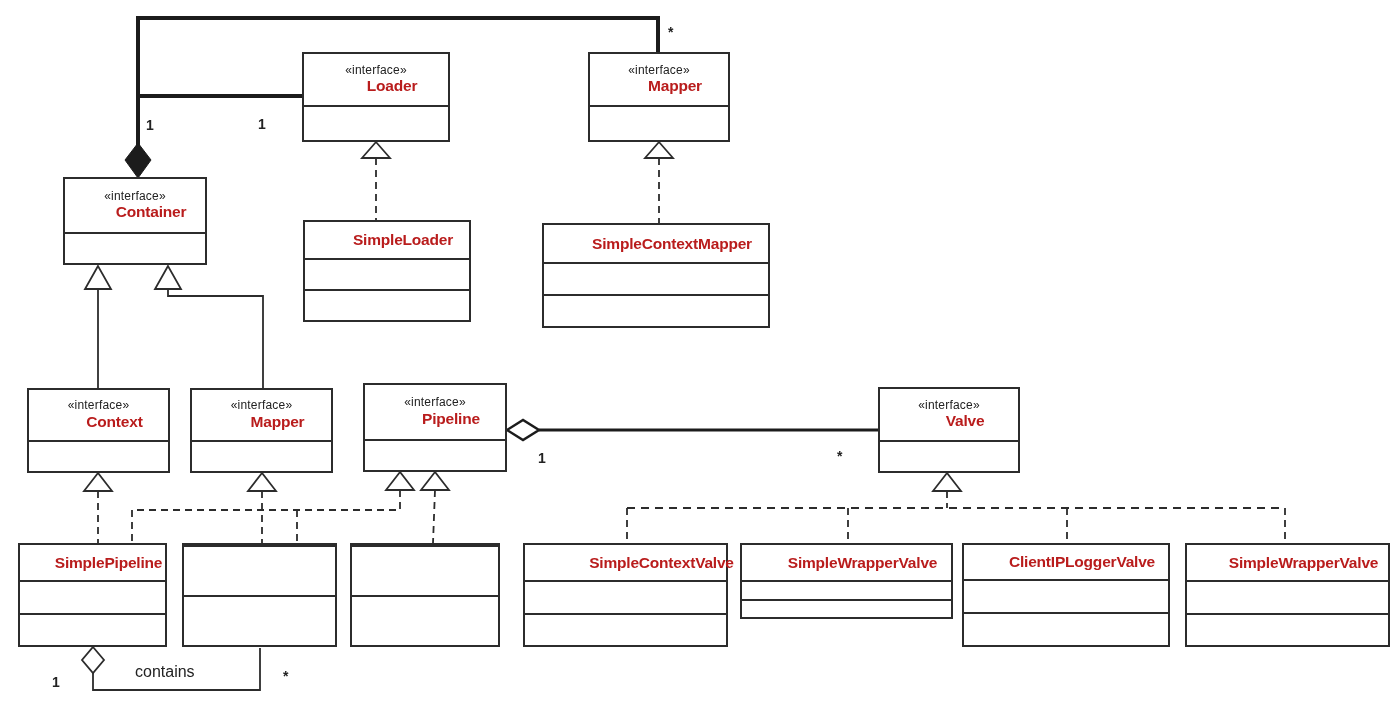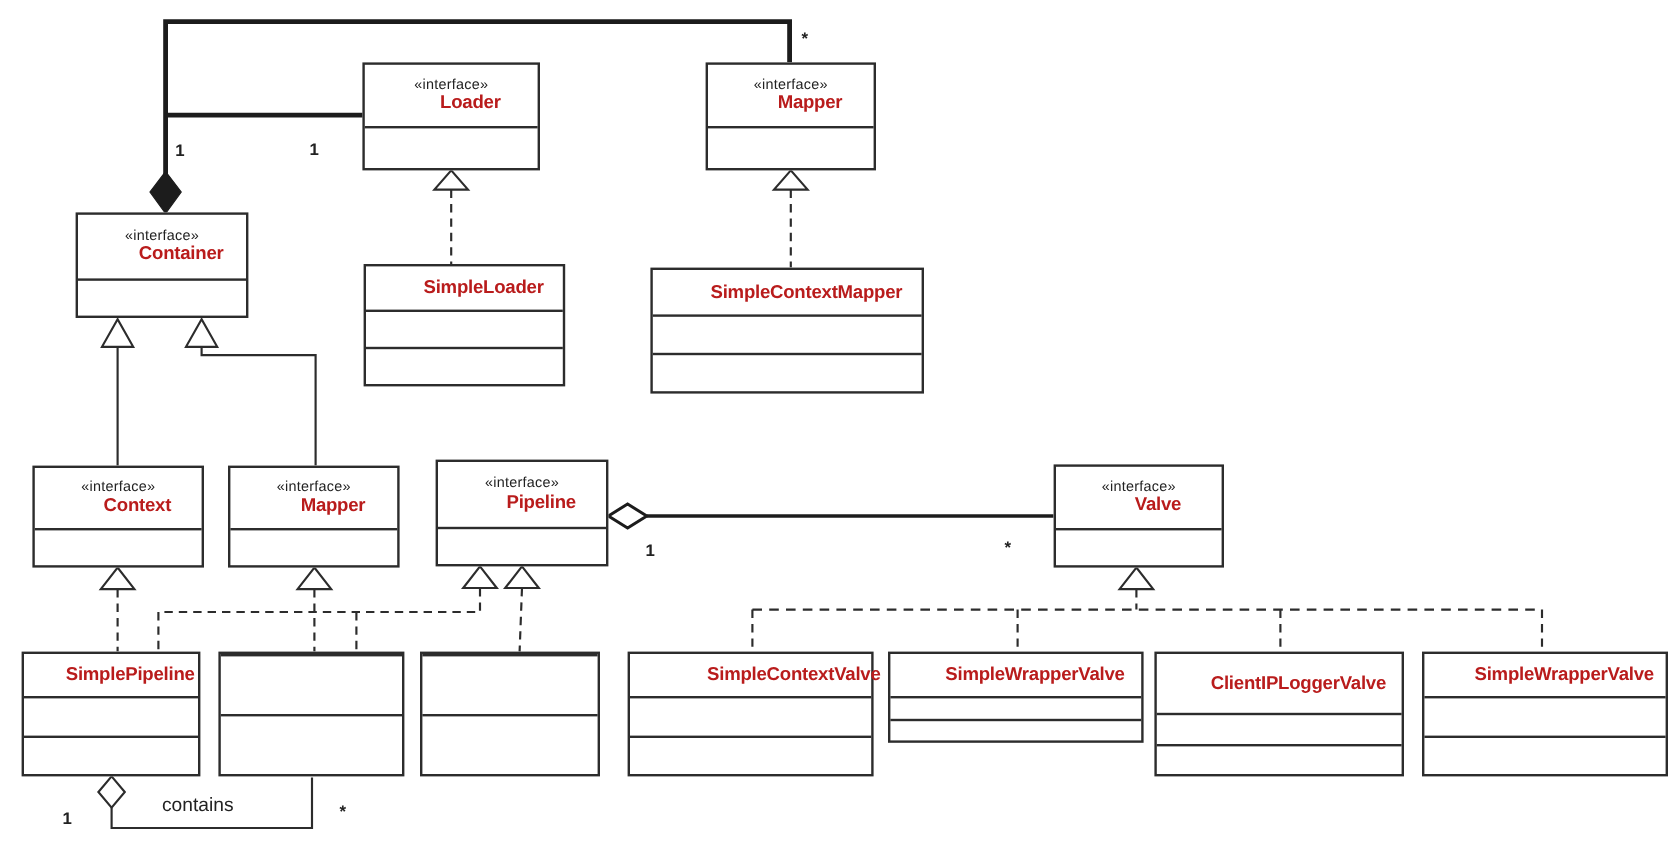--- a/index.html
+++ b/index.html
@@ -175,21 +175,21 @@
 
   <div class="uml-box" style="left:740px;top:543px;width:213px;height:76px;">
     <div class="name-comp" style="height:35px;">
       <div class="class-name">SimpleWrapperValve</div>
     </div>
     <div class="comp"></div>
     <div class="comp"></div>
   </div>
 
   <div class="uml-box" style="left:962px;top:543px;width:208px;height:104px;">
-    <div class="name-comp" style="height:49px;">
+    <div class="name-comp" style="height:34px;">
       <div class="class-name">ClientIPLoggerValve</div>
     </div>
     <div class="comp"></div>
     <div class="comp"></div>
   </div>
 
   <div class="uml-box" style="left:1185px;top:543px;width:205px;height:104px;">
     <div class="name-comp" style="height:35px;">
       <div class="class-name">SimpleWrapperValve</div>
     </div>

